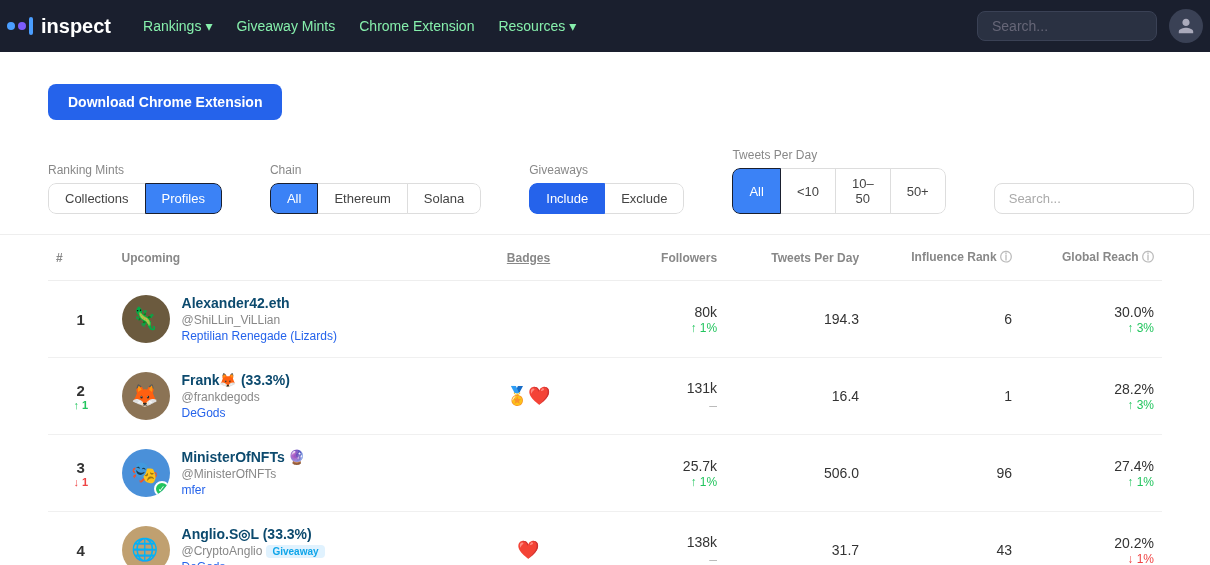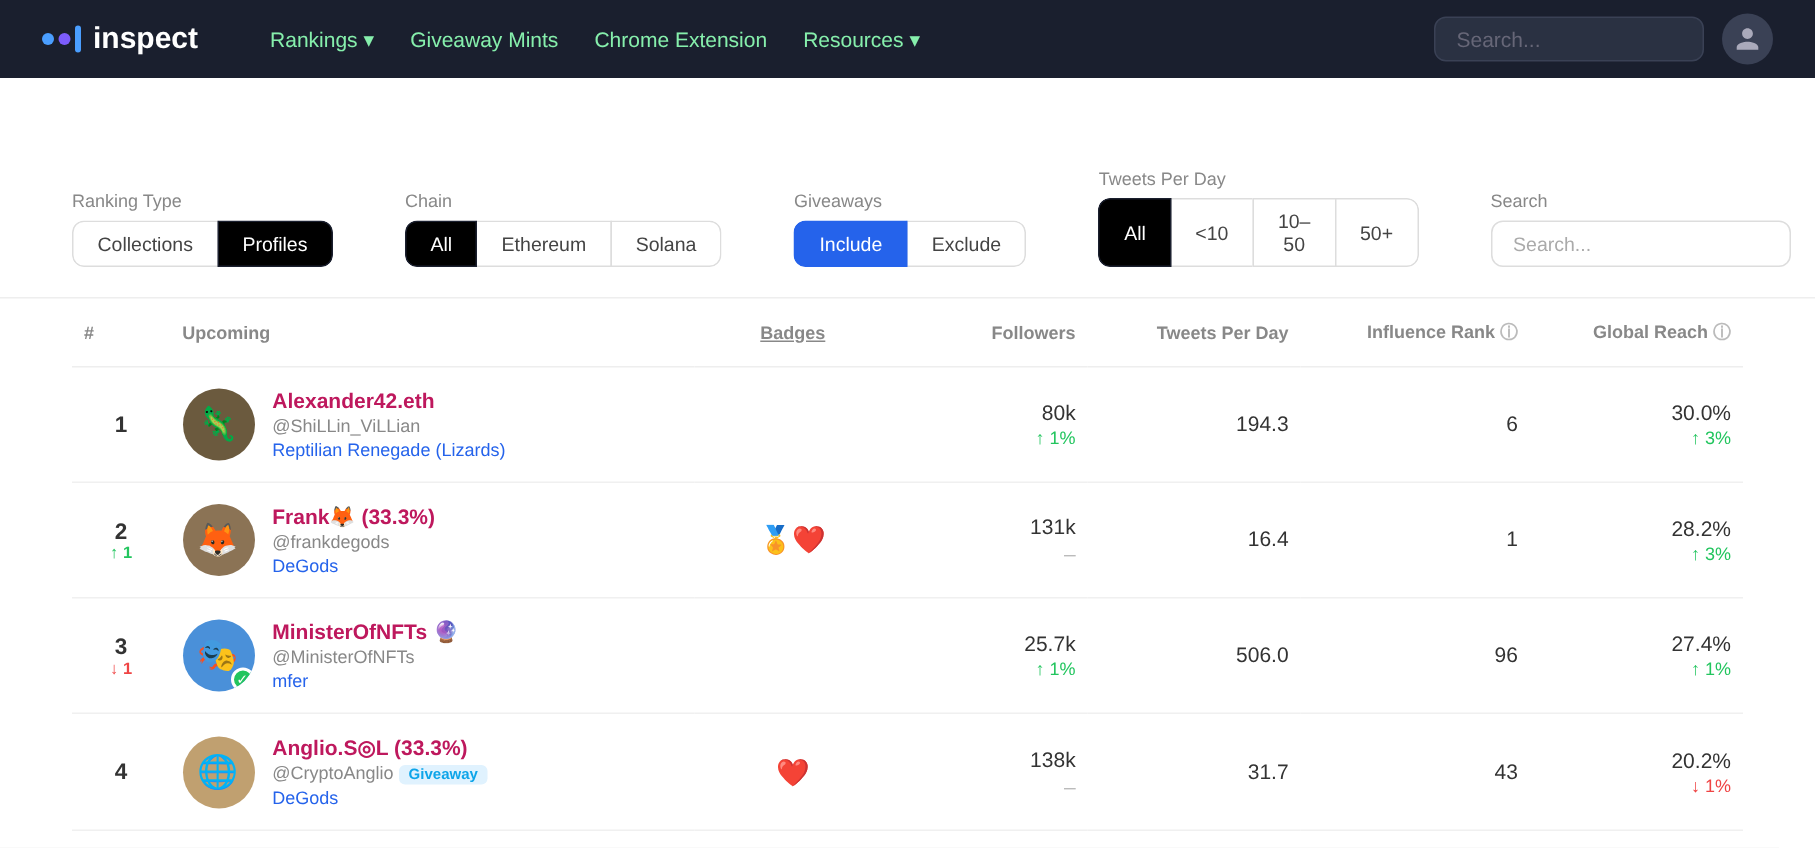--- a/index.html
+++ b/index.html
@@ -3,23 +3,23 @@
   <meta charset="utf-8">
   <style>
     * { box-sizing: border-box; margin: 0; padding: 0; }
     body { font-family: -apple-system, BlinkMacSystemFont, 'Segoe UI', sans-serif; background: #f0f0f0; min-width: 1210px; }
 
     
     .navbar {
       background: #1a1f2e;
       display: flex;
       align-items: center;
-      padding: 0 28px;
+      padding: 0 7px;
       height: 52px;
-      gap: 48px;
+      gap: 32px;
     }
     .logo-area {
       display: flex;
       align-items: center;
       gap: 8px;
       color: #fff;
       font-size: 20px;
       font-weight: 700;
       text-decoration: none;
     }
@@ -149,21 +149,21 @@
       font-size: 13px;
       border: 1px solid #ddd;
       background: #fff;
       cursor: pointer;
       color: #444;
       margin-left: -1px;
     }
     .btn-group .fg-btn:first-child { margin-left: 0; border-radius: 8px 0 0 8px; }
     .btn-group .fg-btn:last-child { border-radius: 0 8px 8px 0; }
     .btn-group .fg-btn.active {
-      background: #000000;
+      background: #3b82f6;
       color: #fff;
       border-color: #1a1f2e;
       z-index: 1;
       text-align: right;
     }
     .btn-group .fg-btn.active-blue {
       background: #2563eb;
       color: #fff;
       border-color: #2563eb;
       z-index: 1;
@@ -257,21 +257,21 @@
       border-radius: 50%;
       display: flex; align-items: center; justify-content: center;
       color: #fff;
       font-size: 9px;
       border: 2px solid #fff;
     }
     .profile-info { display: flex; flex-direction: column; gap: 2px; }
     .profile-name {
       font-size: 14px;
       font-weight: 600;
-      color: #be185d;
+      color: #0c4a6e;
       cursor: pointer;
     }
     .profile-handle {
       font-size: 12px;
       color: #888;
     }
     .profile-collection {
       font-size: 12px;
       color: #2563eb;
       cursor: pointer;
@@ -346,26 +346,27 @@
       <svg width="18" height="18" viewBox="0 0 24 24" fill="currentColor">
         <path d="M12 12c2.7 0 4.8-2.1 4.8-4.8S14.7 2.4 12 2.4 7.2 4.5 7.2 7.2 9.3 12 12 12zm0 2.4c-3.2 0-9.6 1.6-9.6 4.8v2.4h19.2v-2.4c0-3.2-6.4-4.8-9.6-4.8z"></path>
       </svg>
     </div>
   </div>
 </nav>
 
 <div class="main-content">
 
   <div class="page-header">
+    <button class="download-btn">Download Chrome Extension</button>
   </div>
 
   <div class="filters-row">
 
     <div class="filter-group">
-      <span class="filter-label">Ranking Type</span>
+      <span class="filter-label">Ranking Mints</span>
       <div class="btn-group">
         <button class="fg-btn">Collections</button>
         <button class="fg-btn active">Profiles</button>
       </div>
     </div>
 
     <div class="filter-group">
       <span class="filter-label">Chain</span>
       <div class="btn-group">
         <button class="fg-btn active">All</button>
@@ -386,21 +387,20 @@
       <span class="filter-label">Tweets Per Day</span>
       <div class="btn-group">
         <button class="fg-btn active">All</button>
         <button class="fg-btn">&lt;10</button>
         <button class="fg-btn">10–50</button>
         <button class="fg-btn">50+</button>
       </div>
     </div>
 
     <div class="filter-group search-filter">
-      <span class="filter-label">Search</span>
       <input class="search-filter-input" type="text" placeholder="Search..." style="">
     </div>
   </div>
 
   <div class="table-wrapper">
     <table class="data-table">
       <thead>
         <tr>
           <th class="col-num">#</th>
           <th class="col-profile">Upcoming</th>

